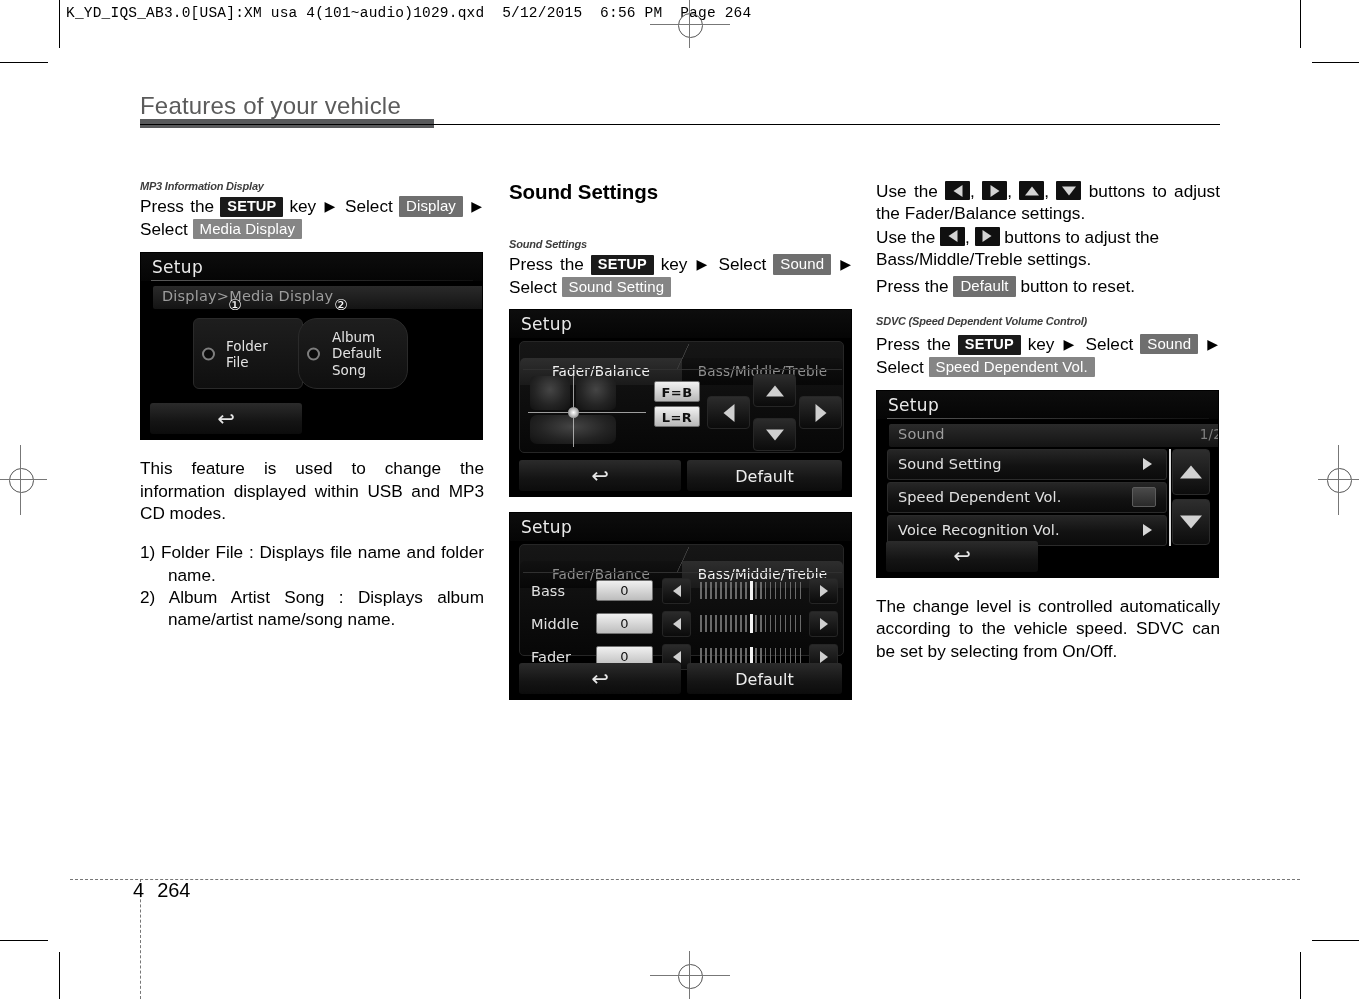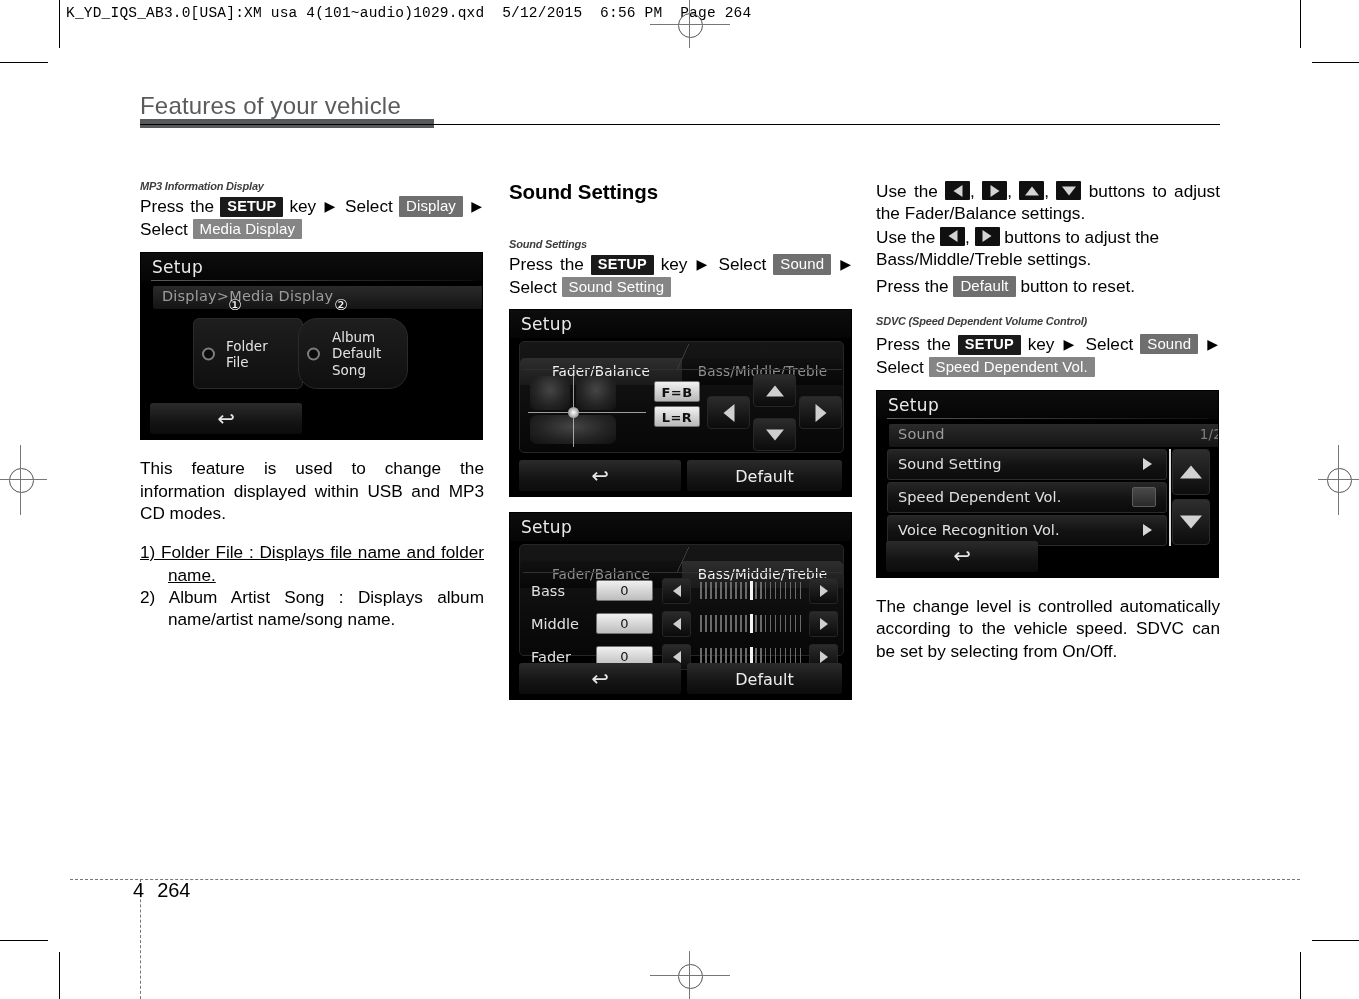--- a/index.html
+++ b/index.html
@@ -356,21 +356,21 @@
 
     <div class="backbtn">
       <div class="ic">↩</div>
     </div>
   </div>
 
   <div class="gap"></div>
   <p class="body">This feature is used to change the information displayed within USB and MP3 CD modes.</p>
 
   <div class="gap"></div>
-  <p class="body" style="text-indent:0;padding-left:28px;text-indent:-28px;text-decoration:underline;">1) Folder File : Displays file name and folder name.</p>
+  <p class="body" style="text-indent:0;padding-left:28px;text-indent:-28px;">1) Folder File : Displays file name and folder name.</p>
   <p class="body" style="padding-left:28px;text-indent:-28px;">2) Album Artist Song : Displays album name/artist name/song name.</p>
 </div>
 
 <div class="col col2">
 
   <h2 class="sec">Sound Settings</h2>
 
   <h3 class="sub">Sound Settings</h3>
 
   <p class="body" style="margin-bottom:10px;">

